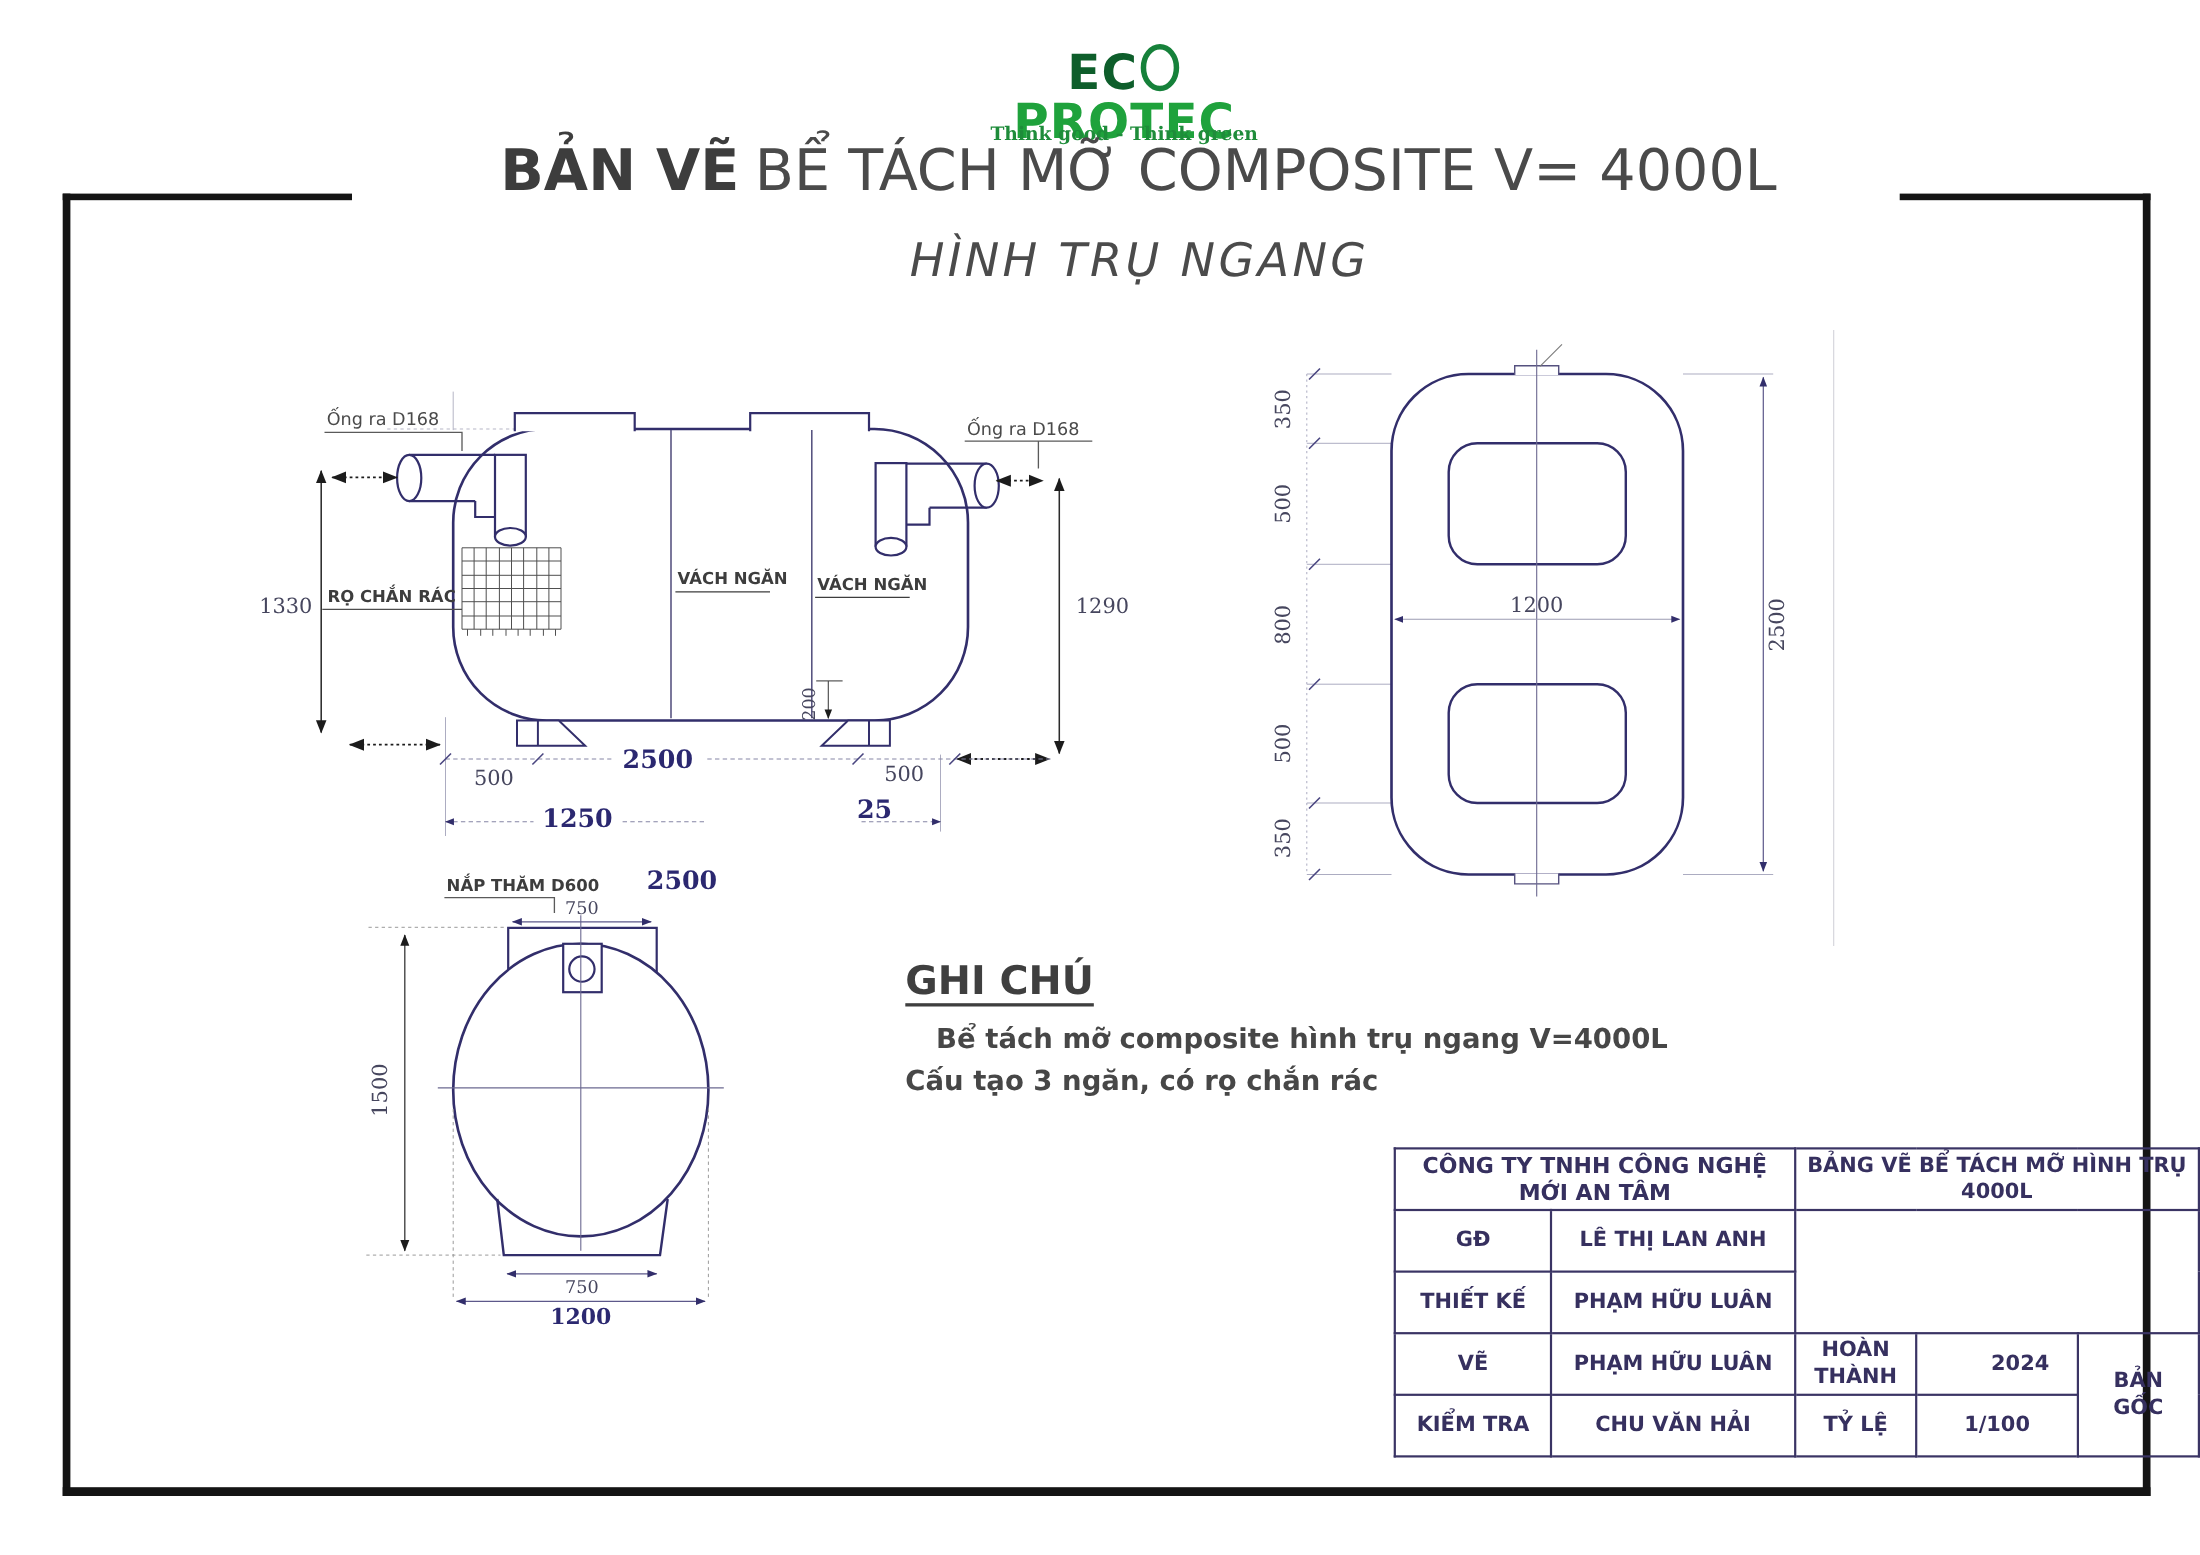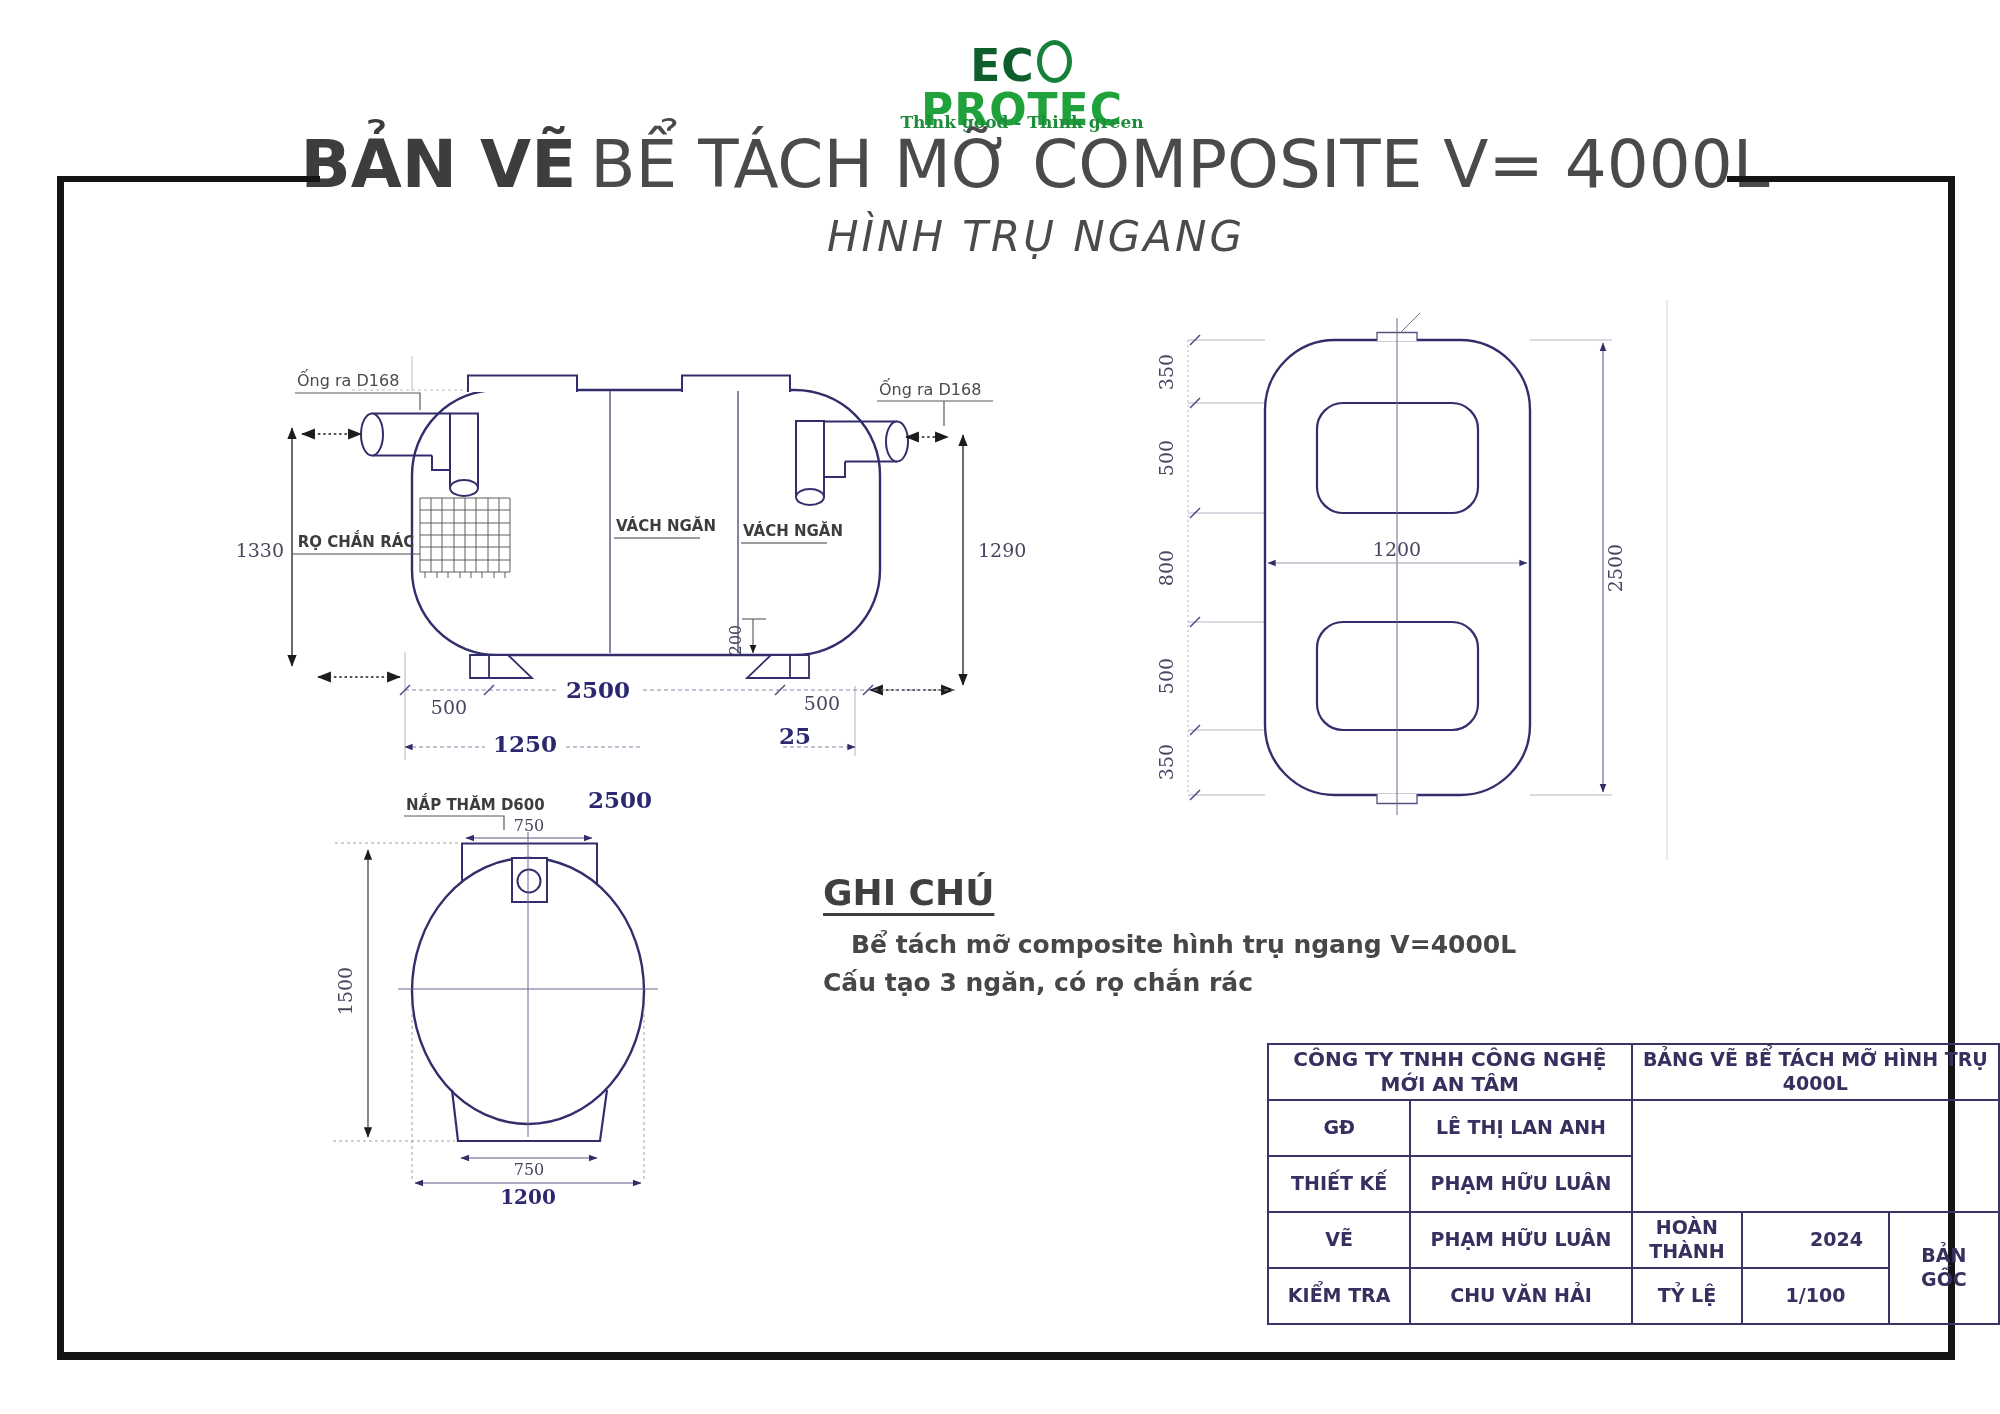--- a/index.html
+++ b/index.html
@@ -8,21 +8,21 @@
   .abs{position:absolute;}
   
   .logo{left:870px;top:40px;width:304px;text-align:center;font-weight:800;font-size:44px;
         letter-spacing:1px;line-height:1;}
   .logo .p1{color:#0e5e2b;}
   .logo .p2{color:#1fa23c;}
   .ringO{display:inline-block;width:25px;height:33px;border:5px solid #16813a;border-radius:50%;
          vertical-align:-2px;margin:0 2px;}
   .tagline{left:870px;top:112px;width:304px;text-align:center;font-family:"DejaVu Serif","Liberation Serif",serif;
            font-weight:700;font-size:17px;color:#1e8c3a;}
-  .title{left:70px;top:126px;width:1930px;text-align:center;font-size:66px;color:#4a4a4a;white-space:nowrap;}
+  .title{left:70px;top:126px;width:1930px;text-align:center;font-size:52px;color:#4a4a4a;white-space:nowrap;}
   .title .tb{font-weight:800;color:#3d3d3d;margin-right:14px;}
   .subtitle{left:0;top:212px;width:2000px;text-align:center;font-style:italic;font-size:42px;
             color:#4b4b4b;letter-spacing:3px;margin-left:36px;}
   
   .frame{background:#141414;}
   
   .notes-title{left:823px;top:872px;font-size:36px;font-weight:700;color:#3f3f3f;
                text-decoration:underline;text-underline-offset:8px;}
   .notes-line1{left:814px;top:930px;font-size:25px;font-weight:600;color:#474747;margin-left:37px;}
   .notes-line2{left:823px;top:968px;font-size:25px;font-weight:600;color:#474747;}

